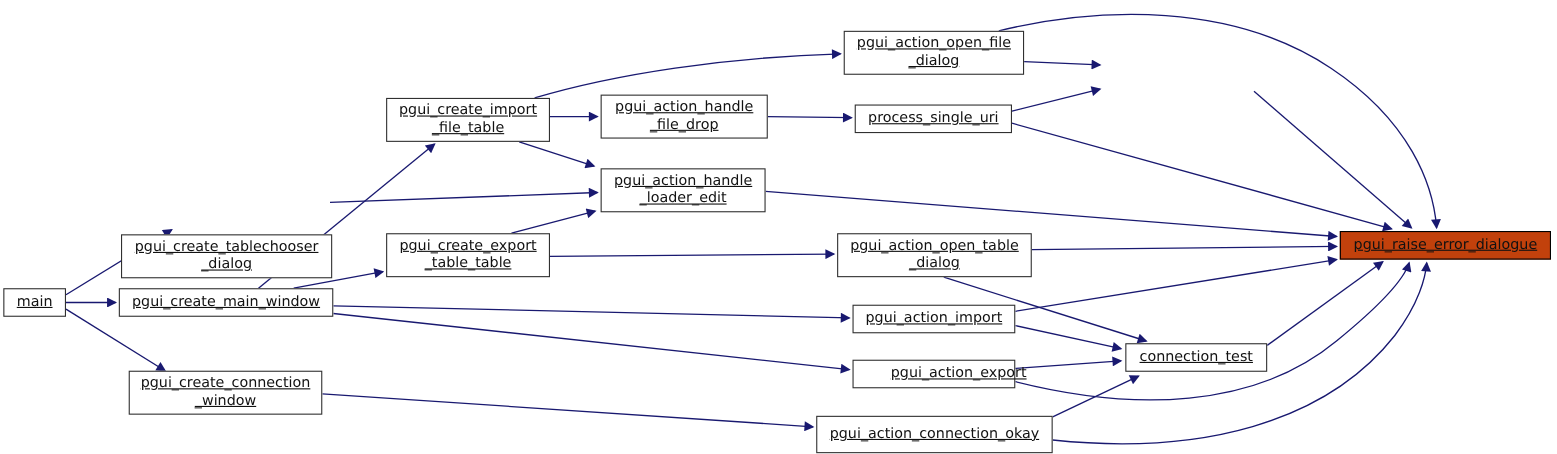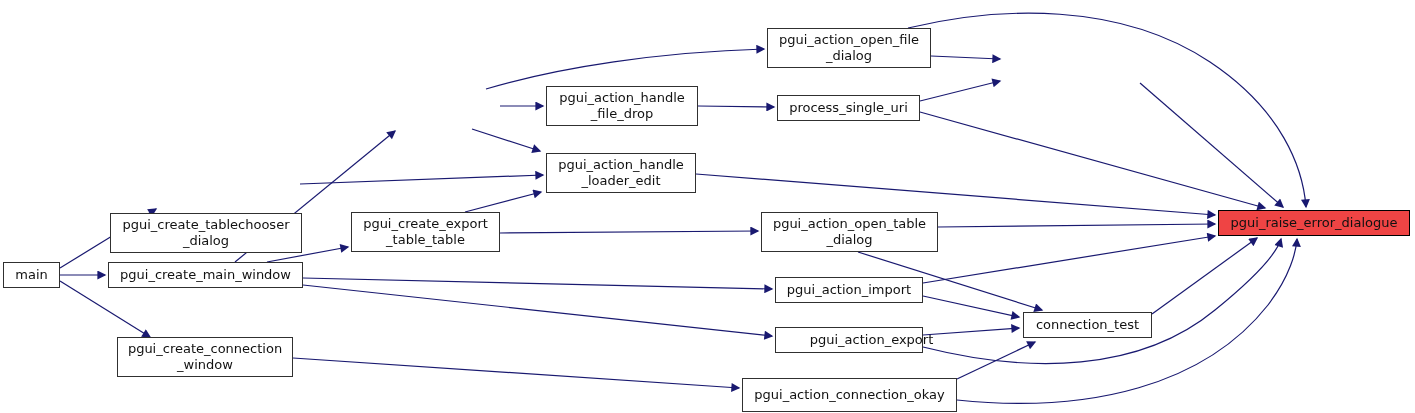--- a/index.html
+++ b/index.html
@@ -16,23 +16,24 @@
     position:absolute;
     box-sizing:border-box;
     display:flex;align-items:center;justify-content:center;
     text-align:center;
     white-space:pre-line;
     background:#ffffff;
     border:1px solid #303030;
     color:#111111;
     font-size:13px;line-height:1.25;
     cursor:pointer;
+    text-decoration:underline;
   }
   .node.current{
-    background:#ef4444;
+    background:#c2410c;
     border:1.5px solid #000000;
     cursor:default;
   }
 </style>
 </head>
 <body>
 
 <div class="canvas">
 
   <svg class="edges" width="1415" height="413" viewBox="0 0 1415 413" xmlns="http://www.w3.org/2000/svg">
@@ -76,20 +77,22 @@
   <div class="node" style="left:3px;top:262px;width:57px;height:26px;">main</div>
 
   <div class="node" style="left:110px;top:168px;width:192px;height:40px;margin-top:45px;">pgui_create_tablechooser
 _dialog</div>
 
   <div class="node" style="left:108px;top:262px;width:195px;height:26px;">pgui_create_main_window</div>
 
   <div class="node" style="left:117px;top:337px;width:176px;height:40px;">pgui_create_connection
 _window</div>
 
+  <div class="node" style="left:351px;top:89px;width:149px;height:40px;">pgui_create_import
+_file_table</div>
 
   <div class="node" style="left:351px;top:212px;width:149px;height:40px;">pgui_create_export
 _table_table</div>
 
   <div class="node" style="left:546px;top:86px;width:152px;height:40px;">pgui_action_handle
 _file_drop</div>
 
   <div class="node" style="left:546px;top:153px;width:150px;height:40px;">pgui_action_handle
 _loader_edit</div>
 

